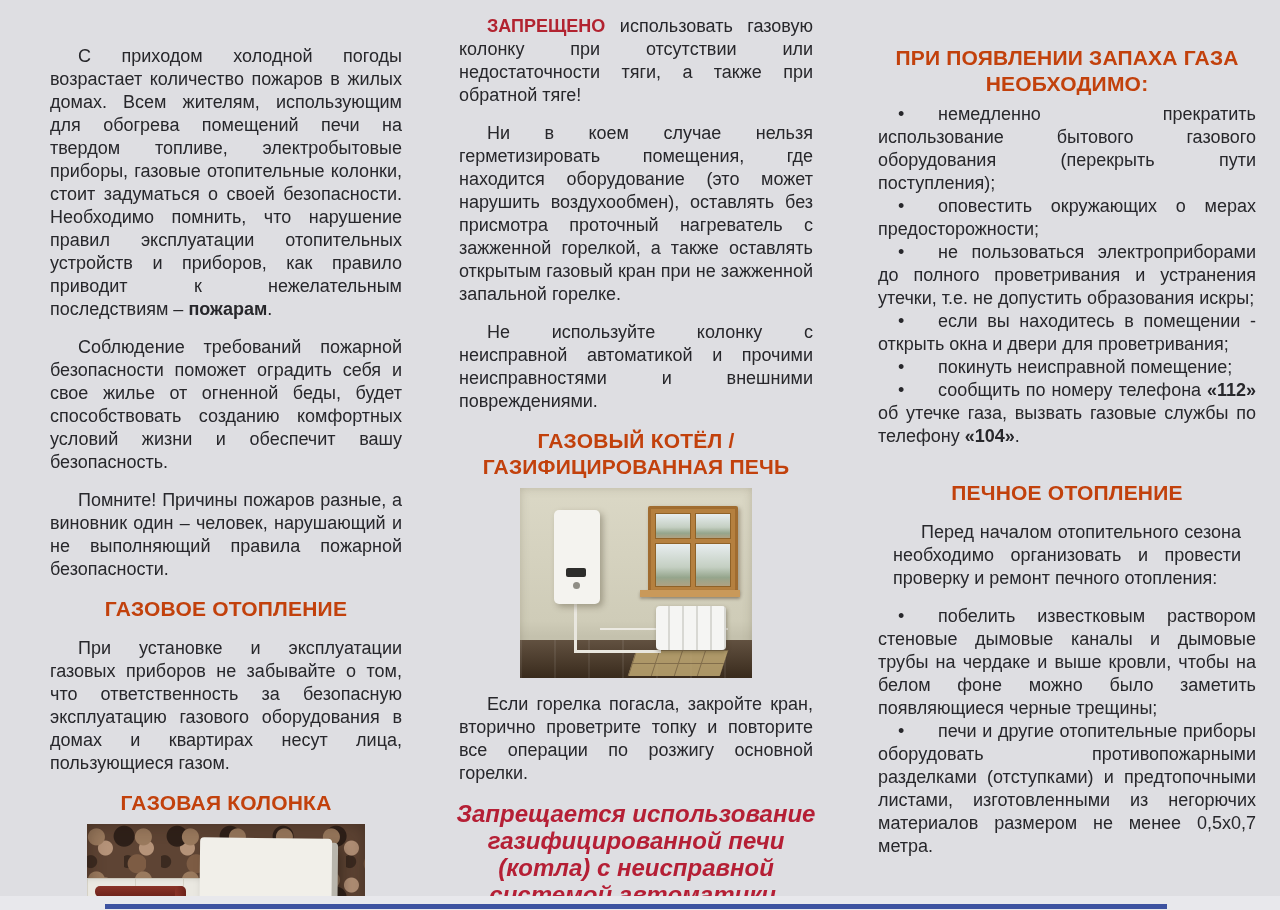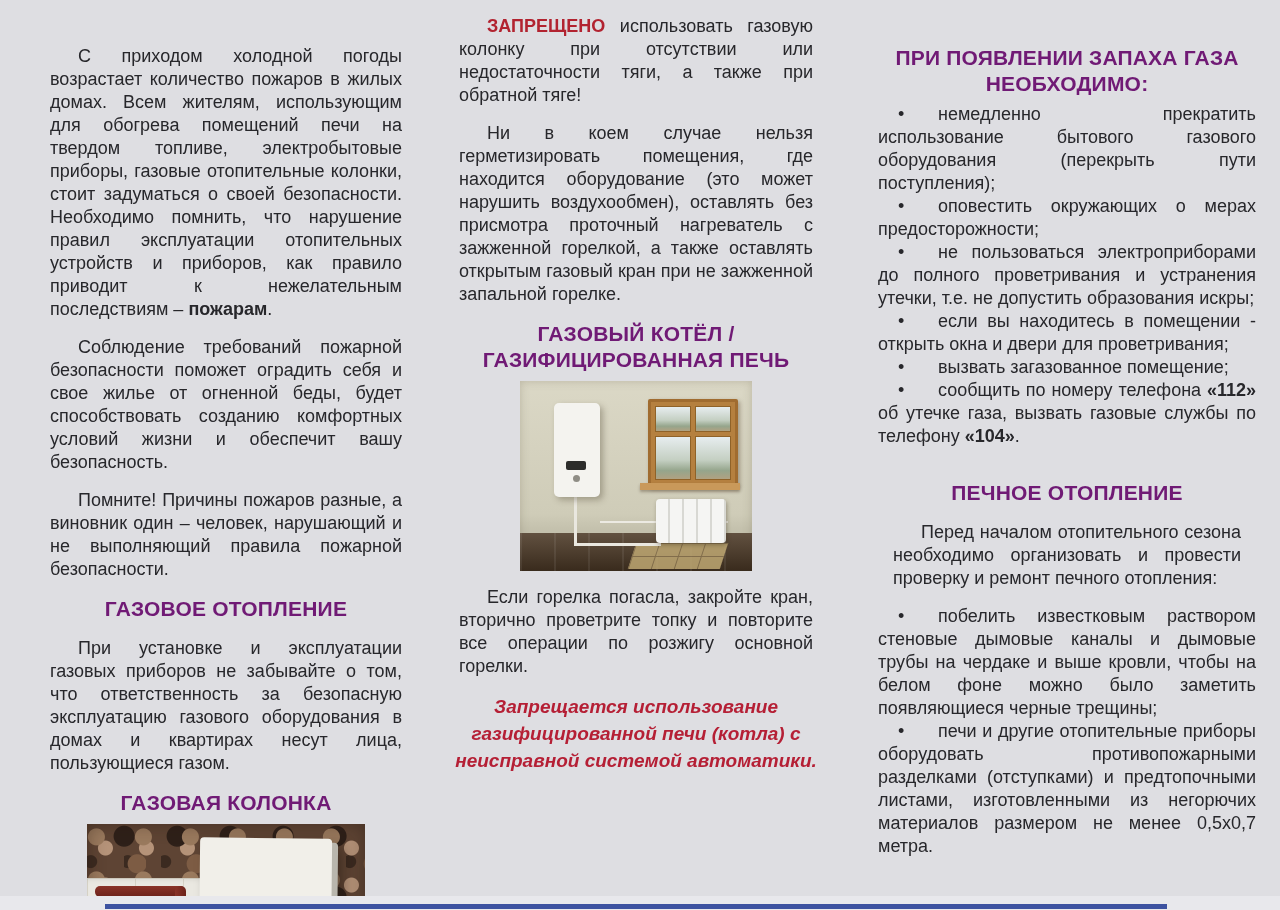--- a/index.html
+++ b/index.html
@@ -5,25 +5,25 @@
   html,body{margin:0;padding:0;}
   body{width:1280px;height:910px;overflow:hidden;background:#dedee2;
        font-family:"Liberation Sans","DejaVu Sans",sans-serif;}
   #leaflet{position:relative;width:1280px;height:910px;background:#dedee2;}
   .col{position:absolute;top:0;color:#27272b;font-size:18px;line-height:23px;text-align:justify;}
   #col1{left:35px;width:382px;padding-top:30px;}
   #col2{left:444px;width:384px;}
   #col3{left:878px;width:378px;padding-top:34px;}
   .para{margin:15px;text-indent:28px;}
   .red{color:#b22330;}
-  h3.hd{margin:11px 0 6px;color:#701a75;font-size:21px;line-height:26px;text-align:center;
+  h3.hd{margin:11px 0 6px;color:#c2410c;font-size:21px;line-height:26px;text-align:center;
         font-weight:bold;letter-spacing:.2px;}
   strong{font-weight:bold;}
   .warn{margin:14px 6px 0;color:#b51f35;font-weight:bold;font-style:italic;text-align:center;
-        font-size:19px;line-height:27px;text-indent:0;}
+        font-size:24px;line-height:27px;text-indent:0;}
   .li{margin:0;text-indent:20px;}
   .li .bullet{display:inline-block;width:40px;text-indent:0;text-align:left;}
 
   
   .photo1{position:relative;width:278px;height:254px;margin:8px auto 0;overflow:hidden;
           background:#5e4434;
           background-image:
             radial-gradient(circle at 20% 30%, #9a7a5e 0 8px, rgba(0,0,0,0) 9px),
             radial-gradient(circle at 70% 20%, #2e2019 0 10px, rgba(0,0,0,0) 11px),
             radial-gradient(circle at 45% 65%, #b59379 0 7px, rgba(0,0,0,0) 8px),
@@ -110,20 +110,21 @@
           <div class="dot-l"></div>
           <div class="dot-r"></div>
         </div>
       </div>
     </div>
   </div>
 
   <div class="col" id="col2">
     <p class="para"><strong class="red">ЗАПРЕЩЕНО</strong><span> использовать газовую колонку при отсутствии или недостаточности тяги, а также при обратной тяге!</span></p>
     <p class="para">Ни в коем случае нельзя герметизировать помещения, где находится оборудование (это может нарушить воздухообмен), оставлять без присмотра проточный нагреватель с зажженной горелкой, а также оставлять открытым газовый кран при не зажженной запальной горелке.</p>
+    <p class="para">Не используйте колонку с неисправной автоматикой и прочими неисправностями и внешними повреждениями.</p>
     <h3 class="hd">ГАЗОВЫЙ КОТЁЛ / ГАЗИФИЦИРОВАННАЯ ПЕЧЬ</h3>
 
     <div class="photo2">
       <div class="floor"></div>
       <div class="floor-tiles"></div>
       <div class="pipe2a"></div>
       <div class="pipe2b"></div>
       <div class="window">
         <div class="panes">
           <div class="pane"></div>
@@ -144,21 +145,21 @@
     <p class="warn">Запрещается использование газифицированной печи (котла) с неисправной системой автоматики.</p>
   </div>
 
   <div class="col" id="col3">
     <h3 class="hd">ПРИ ПОЯВЛЕНИИ ЗАПАХА ГАЗА НЕОБХОДИМО:</h3>
 
     <p class="li"><span class="bullet">•</span><span>немедленно прекратить использование бытового газового оборудования (перекрыть пути поступления);</span></p>
     <p class="li"><span class="bullet">•</span><span>оповестить окружающих о мерах предосторожности;</span></p>
     <p class="li"><span class="bullet">•</span><span>не пользоваться электроприборами до полного проветривания и устранения утечки, т.е. не допустить образования искры;</span></p>
     <p class="li"><span class="bullet">•</span><span>если вы находитесь в помещении - открыть окна и двери для проветривания;</span></p>
-    <p class="li"><span class="bullet">•</span><span>вызвать загазованное помещение;</span></p>
+    <p class="li"><span class="bullet">•</span><span>покинуть неисправной помещение;</span></p>
     <p class="li"><span class="bullet">•</span><span>сообщить по номеру телефона </span><strong>«112»</strong><span> об утечке газа, вызвать газовые службы по телефону </span><strong>«104»</strong><span>.</span></p>
 
     <h3 class="hd" style="margin-top:32px;">ПЕЧНОЕ ОТОПЛЕНИЕ</h3>
     <p class="para">Перед началом отопительного сезона необходимо организовать и провести проверку и ремонт печного отопления:</p>
     <p class="li"><span class="bullet">•</span><span>побелить известковым раствором стеновые дымовые каналы и дымовые трубы на чердаке и выше кровли, чтобы на белом фоне можно было заметить появляющиеся черные трещины;</span></p>
     <p class="li"><span class="bullet">•</span><span>печи и другие отопительные приборы оборудовать противопожарными разделками (отступками) и предтопочными листами, изготовленными из негорючих материалов размером не менее 0,5х0,7 метра.</span></p>
   </div>
 
   <div class="bottom-strip"></div>
   <div class="blue-bar"></div>

